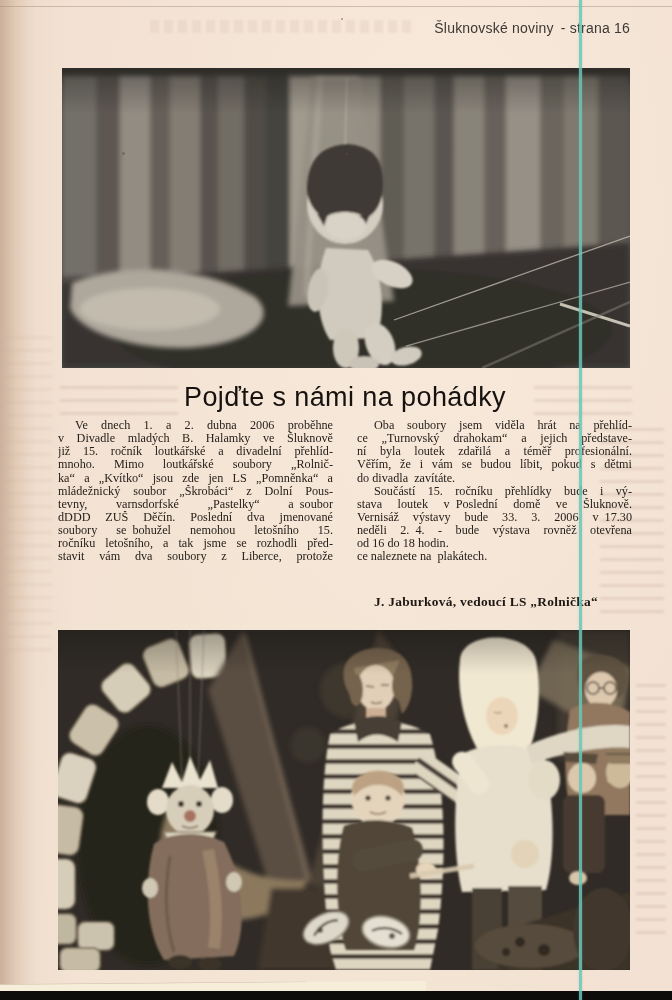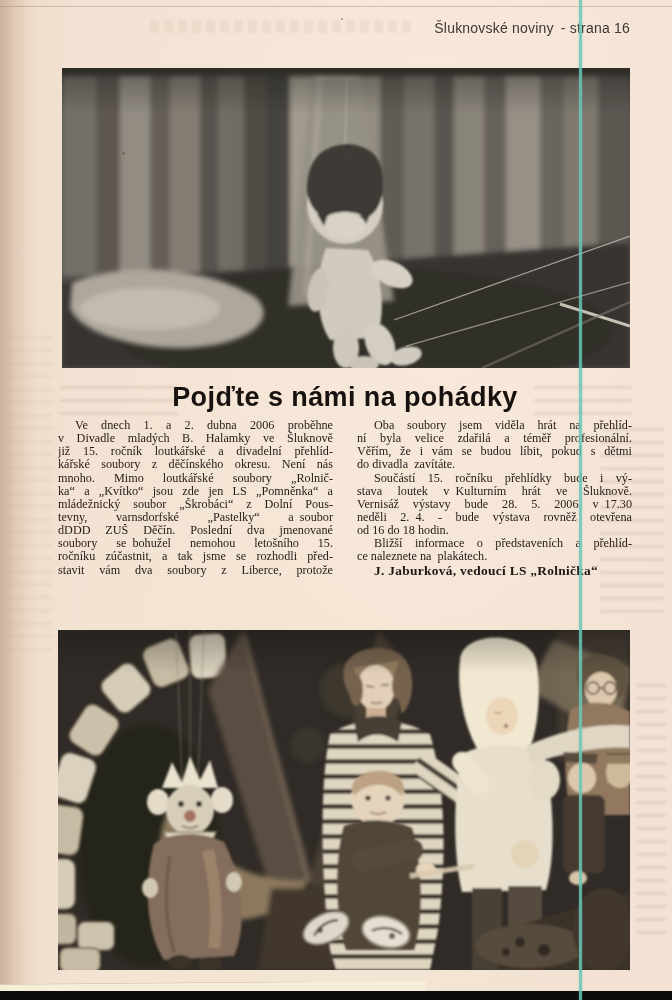--- a/index.html
+++ b/index.html
@@ -9,28 +9,28 @@
       radial-gradient(ellipse at 65% 22%, #f8eadc 0%, rgba(248,234,220,0) 55%),
       radial-gradient(ellipse at 45% 85%, #f3e5d3 0%, rgba(243,229,211,0) 60%),
       linear-gradient(90deg, #e0cab8 0px, #eedccb 4%, #f3e2d3 11%, #f3e2d3 100%);
     font-family:"Liberation Serif", serif;}
   .crease{position:absolute;left:0;top:0;bottom:0;width:36px;z-index:2;
     background:linear-gradient(90deg, rgba(187,156,132,.55) 0%, rgba(214,186,163,.35) 45%, rgba(214,186,163,0) 100%);}
   .topedge{position:absolute;left:0;top:6px;width:100%;height:1px;background:rgba(160,136,116,.45);z-index:2;}
   .header{position:absolute;top:20px;right:42px;font-family:"Liberation Sans",sans-serif;
     font-size:14px;color:#3d3834;letter-spacing:.2px;z-index:3;}
   .title{position:absolute;left:58px;top:382px;width:574px;text-align:center;
-    font-family:"Liberation Sans",sans-serif;font-weight:700;font-size:27px;color:#17120f;letter-spacing:.4px;z-index:3;}
+    font-family:"Liberation Sans",sans-serif;font-weight:400;font-size:27px;color:#17120f;letter-spacing:.4px;z-index:3;}
   .columns{position:absolute;left:58px;top:419px;width:574px;display:flex;gap:24px;z-index:3;}
   .col{width:281px;}
   .bodyline{font-size:12.2px;line-height:13.15px;height:13.15px;overflow:hidden;color:#27211c;}
   .bodyline.just{text-align:justify;}
   .bodyline.just::after{content:"";display:inline-block;width:100%;}
   .bodyline.ind{text-indent:17px;}
-  .bodyline.b{font-weight:700;font-size:13.4px;letter-spacing:.3px;color:#1d1713;}
+  .bodyline.b{font-weight:700;font-size:13.4px;letter-spacing:.3px;color:#1d1713;margin-top:31px;}
   .photo{position:absolute;z-index:2;box-shadow:inset 0 0 6px rgba(0,0,0,.35);}
   .photo svg{display:block;width:100%;height:100%;}
   .photo-top{left:62px;top:68px;width:568px;height:300px;}
   .photo-bottom{left:58px;top:630px;width:572px;height:340px;}
   .photo-tint{position:absolute;left:0;top:0;right:0;bottom:0;background:rgba(243,222,201,.07);pointer-events:none;}
   .teal-line{position:absolute;left:579px;top:0;bottom:0;width:2.5px;background:rgba(104,199,183,.85);z-index:60;box-shadow:0 0 2px rgba(104,199,183,.5);}
   .strip-black{position:absolute;left:-2px;right:-2px;bottom:0;height:9px;background:#0d0c0a;z-index:55;}
   .strip-light{position:absolute;left:-4px;bottom:7px;width:430px;height:10px;background:#f7eed9;transform:rotate(-.5deg);z-index:54;}
   .strip-gray{position:absolute;left:-4px;bottom:15px;width:310px;height:2px;background:#cdbca9;transform:rotate(-.5deg);z-index:54;}
   .bleed{position:absolute;z-index:1;filter:blur(1.3px);
@@ -137,41 +137,40 @@
   <div class="bleed b3"></div>
   <div class="bleed b4"></div>
   <div class="bleed b5"></div>
   <div class="bleed b6"></div>
 
   <div class="columns">
     <div class="col">
         <div class="bodyline just ind">Ve dnech 1. a 2. dubna 2006 proběhne</div>
         <div class="bodyline just">v Divadle mladých B. Halamky ve Šluknově</div>
         <div class="bodyline just">již 15. ročník loutkářské a divadelní přehlíd-</div>
-        <div class="bodyline just">kářské soubory z děčínského okresu. Není nás</div>
         <div class="bodyline just">mnoho. Mimo loutkářské soubory „Rolnič-</div>
         <div class="bodyline just">ka“ a „Kvítko“ jsou zde jen LS „Pomněnka“ a</div>
         <div class="bodyline just">mládežnický soubor „Škrobáci“ z Dolní Pous-</div>
         <div class="bodyline just">tevny, varnsdorfské „Pastelky“ a soubor</div>
         <div class="bodyline just">dDDD ZUŠ Děčín. Poslední dva jmenované</div>
         <div class="bodyline just">soubory se bohužel nemohou letošního 15.</div>
-        <div class="bodyline just">ročníku zúčastnit, a tak jsme se rozhodli před-</div>
+        <div class="bodyline just">ročníku letošního, a tak jsme se rozhodli před-</div>
         <div class="bodyline just">stavit vám dva soubory z Liberce, protože</div>
       </div>
     <div class="col">
         <div class="bodyline just ind">Oba soubory jsem viděla hrát na přehlíd-</div>
-        <div class="bodyline just">ní byla velice zdařilá a téměř profesionální.</div>
+        <div class="bodyline just">ce „Turnovský drahokam“ a jejich představe-</div>
+        <div class="bodyline just">ní byla loutek zdařilá a téměř profesionální.</div>
         <div class="bodyline just">Věřím, že i vám se budou líbit, pokud s dětmi</div>
         <div class="bodyline">do divadla zavítáte.</div>
         <div class="bodyline just ind">Součástí 15. ročníku přehlídky bude i vý-</div>
-        <div class="bodyline just">stava loutek v Kulturním hrát ve Šluknově.</div>
-        <div class="bodyline just">Vernisáž výstavy bude 28. 5. 2006 v 17.30</div>
+        <div class="bodyline just">stava loutek v Poslední domě ve Šluknově.</div>
+        <div class="bodyline just">Vernisáž výstavy bude 33. 3. 2006 v 17.30</div>
         <div class="bodyline just">neděli 2. 4. - bude výstava rovněž otevřena</div>
         <div class="bodyline">od 16 do 18 hodin.</div>
-        <div class="bodyline just ind">Bližší informace o představeních a přehlíd-</div>
         <div class="bodyline">ce naleznete na plakátech.</div>
         <div class="bodyline ind b">J. Jaburková, vedoucí LS „Rolnička“</div>
       </div>
   </div>
 
   <div class="photo photo-bottom">
     <svg viewBox="0 0 572 340" preserveAspectRatio="none">
       <defs>
         <filter id="bb1" x="-20%" y="-20%" width="140%" height="140%">
             <feGaussianBlur stdDeviation="2.4"></feGaussianBlur>

